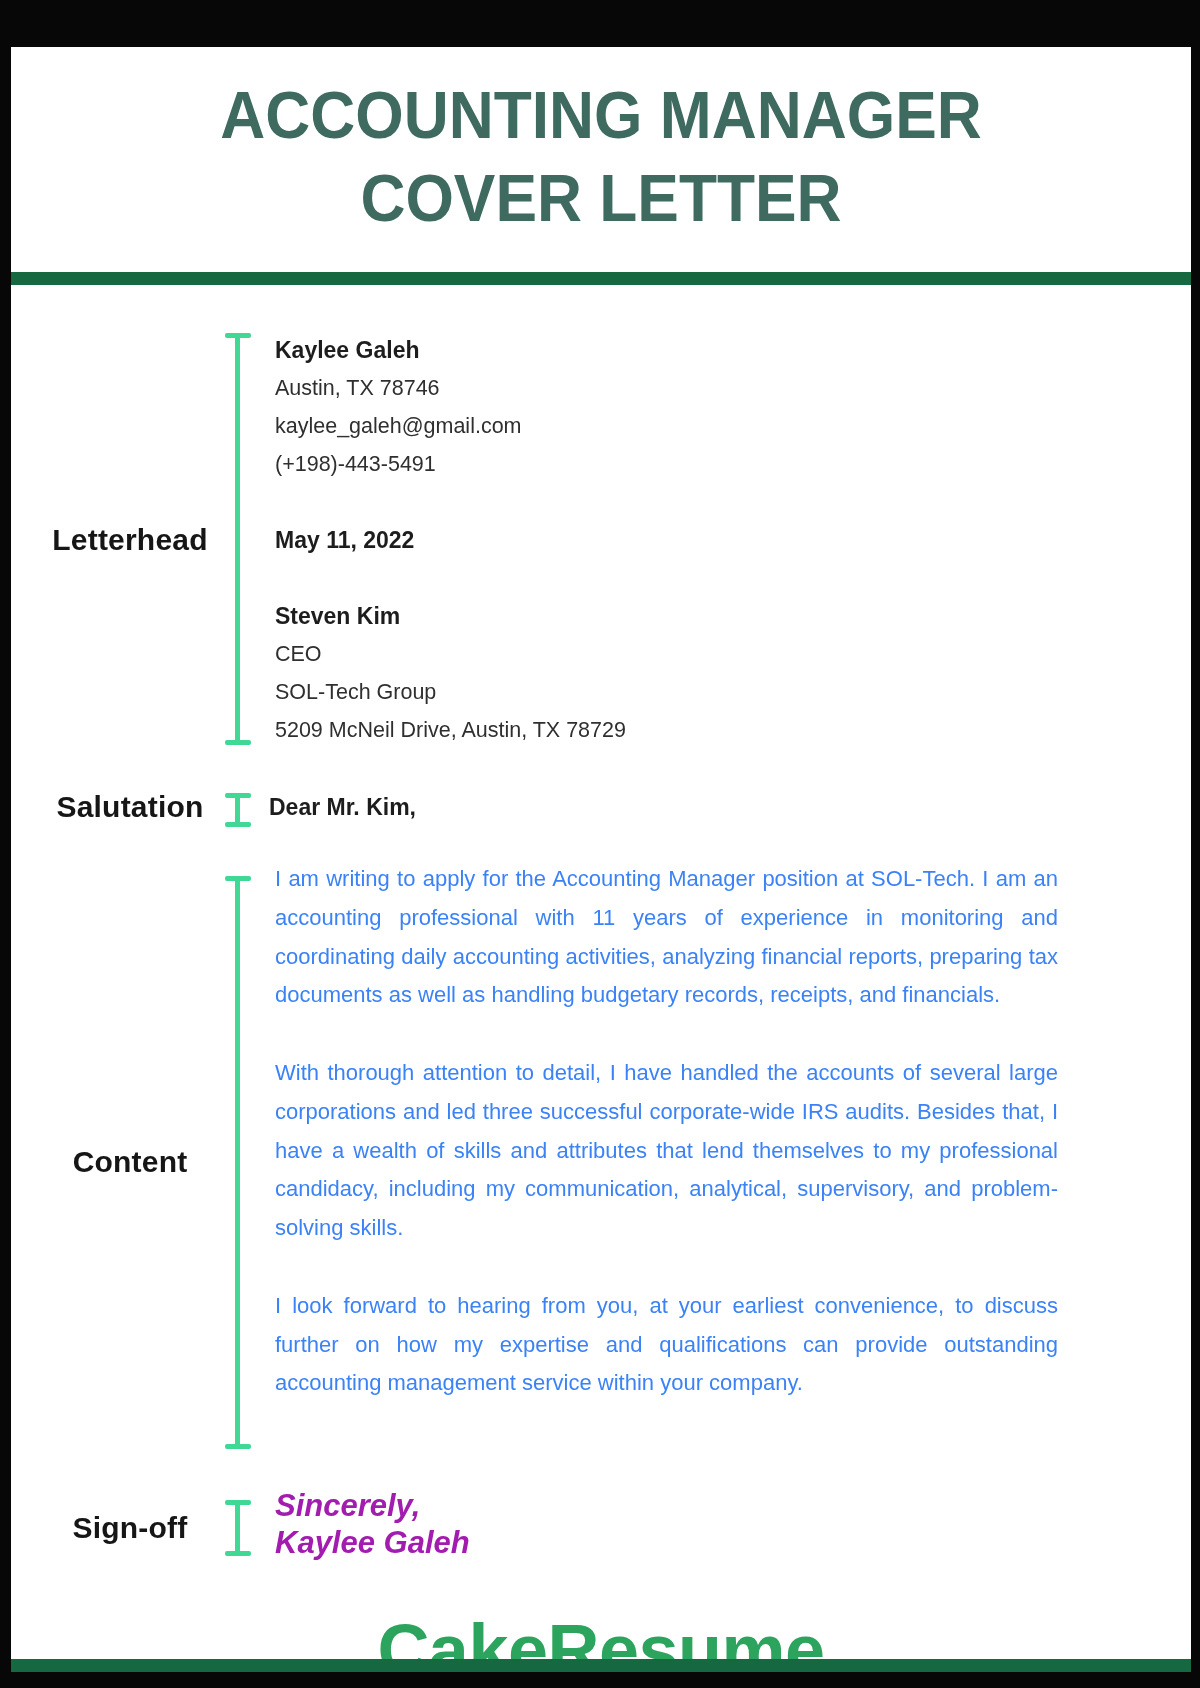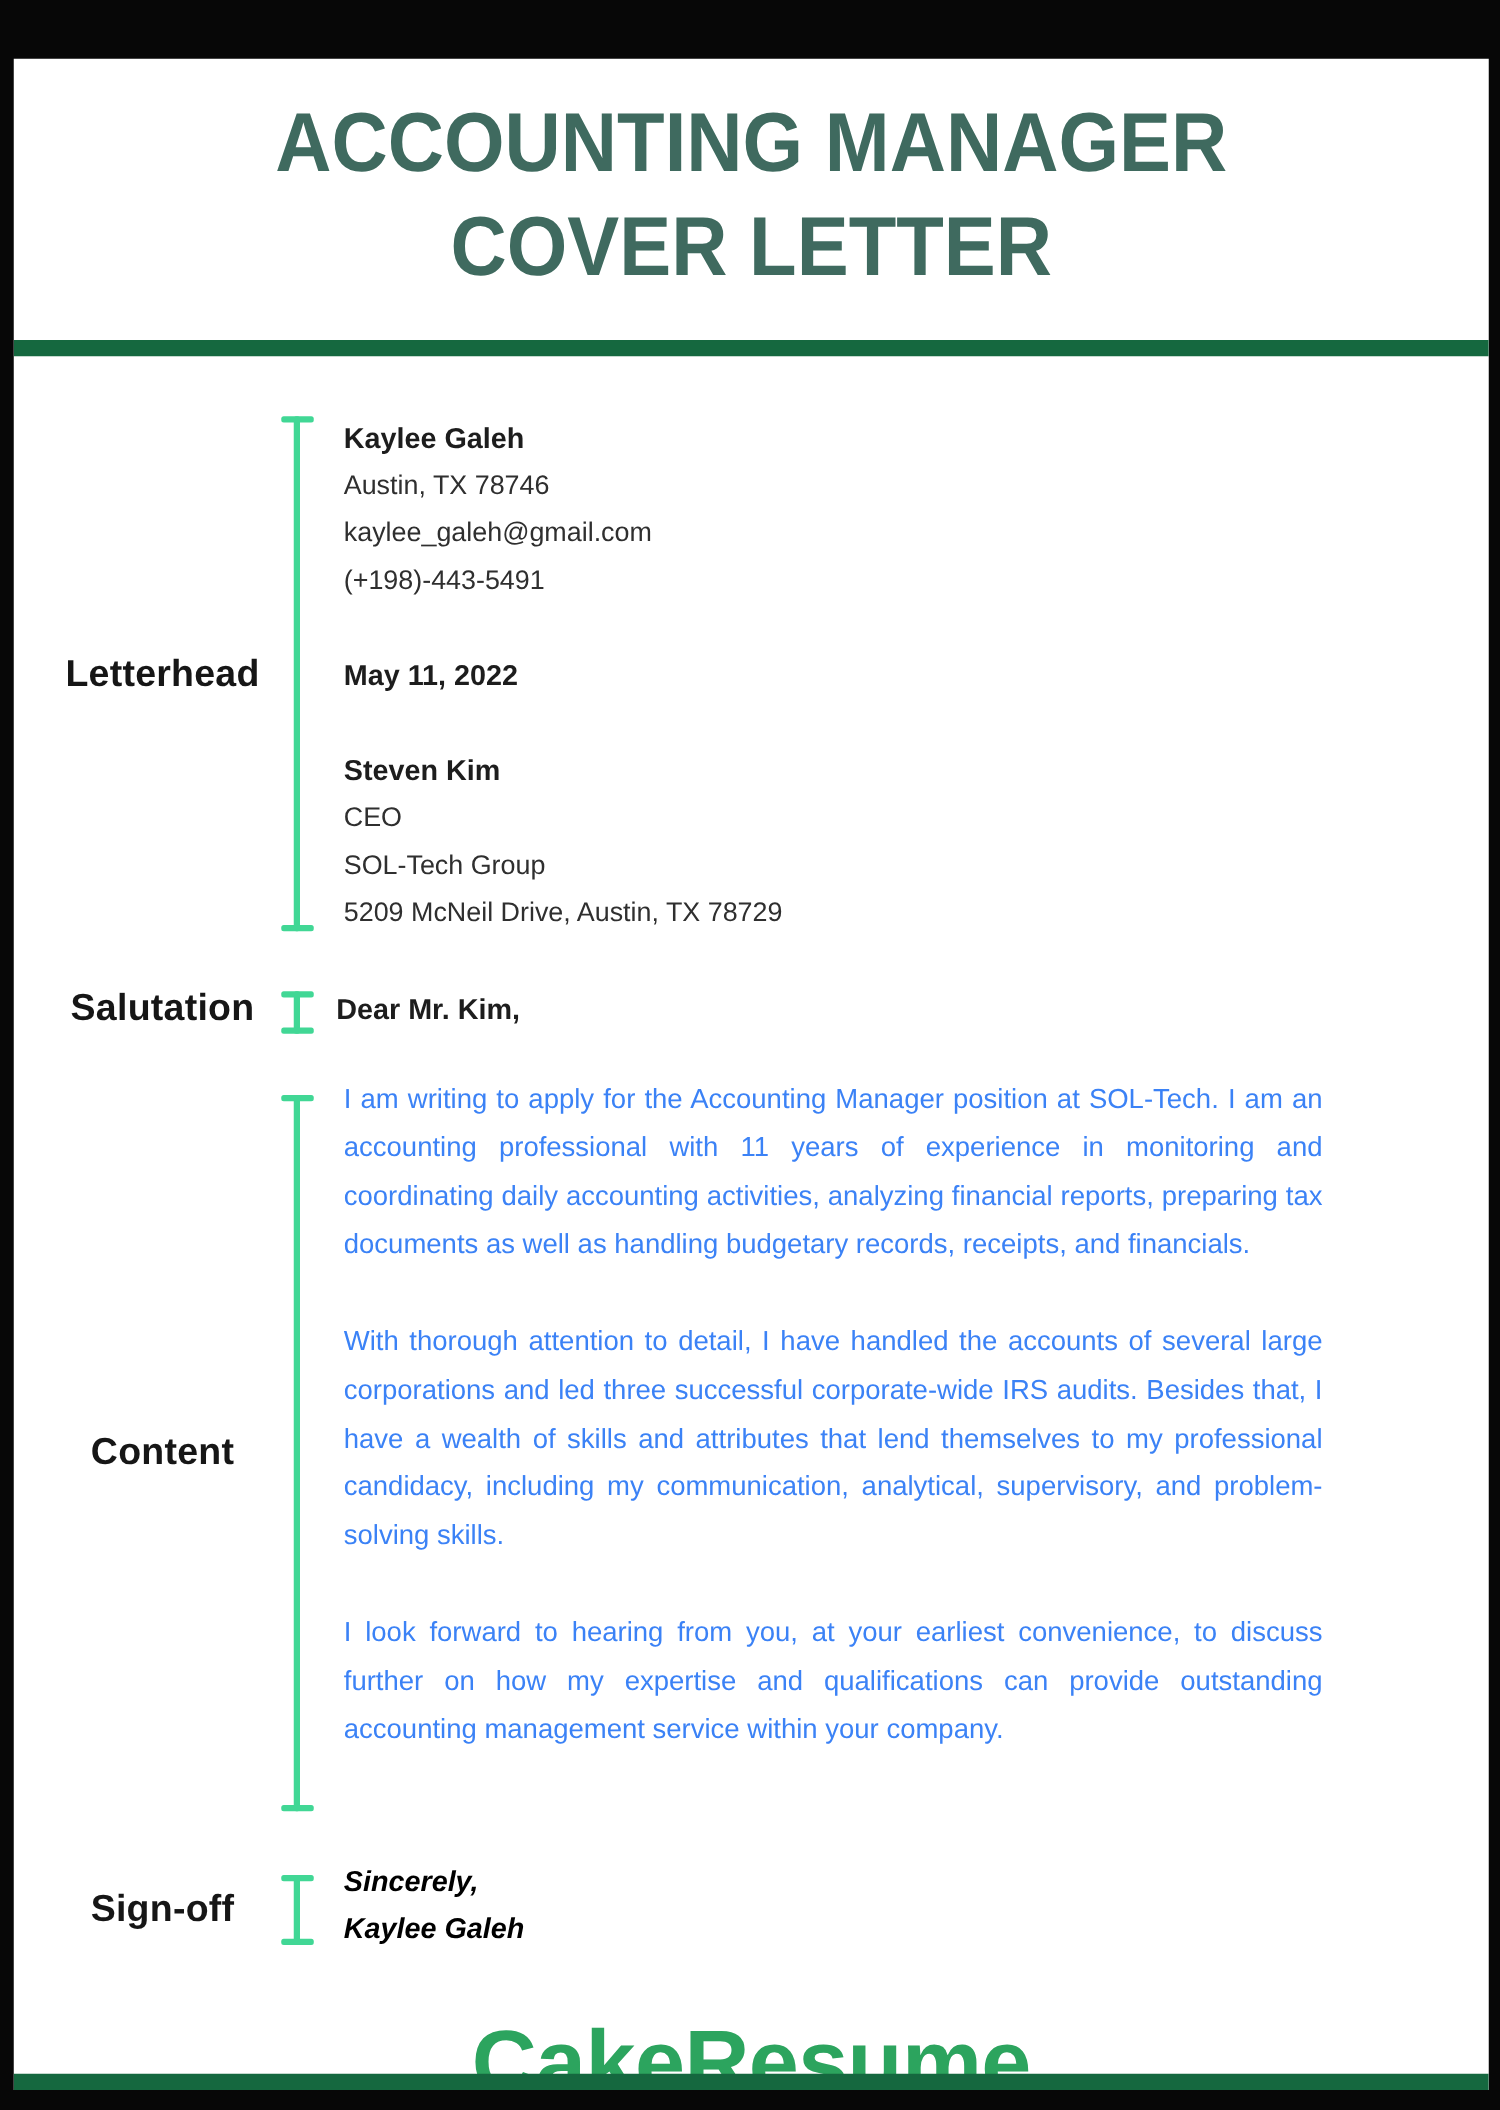--- a/index.html
+++ b/index.html
@@ -66,22 +66,22 @@
   }
   .body-text{
     position:absolute;left:264px;top:813px;width:783px;
     font-size:22px;line-height:38.8px;color:#3b82f6;
     text-align:justify;
   }
   .body-text p{margin:0 0 38.8px 0;}
   .body-text p:last-child{margin-bottom:0;}
   .signoff-block{
     position:absolute;left:264px;top:1440px;
-    font-size:23px;line-height:37px;
-    font-weight:bold;font-style:italic;color:#000000;white-space:nowrap;
+    font-size:31px;line-height:37px;
+    font-weight:bold;font-style:italic;color:#a21caf;white-space:nowrap;
   }
   
   .logo{
     position:absolute;left:0;right:0;top:1562px;
     text-align:center;
     font-size:72px;font-weight:800;letter-spacing:-0.5px;
     color:var(--logo_green,#2ca45e);
   }
 </style>
 </head>

